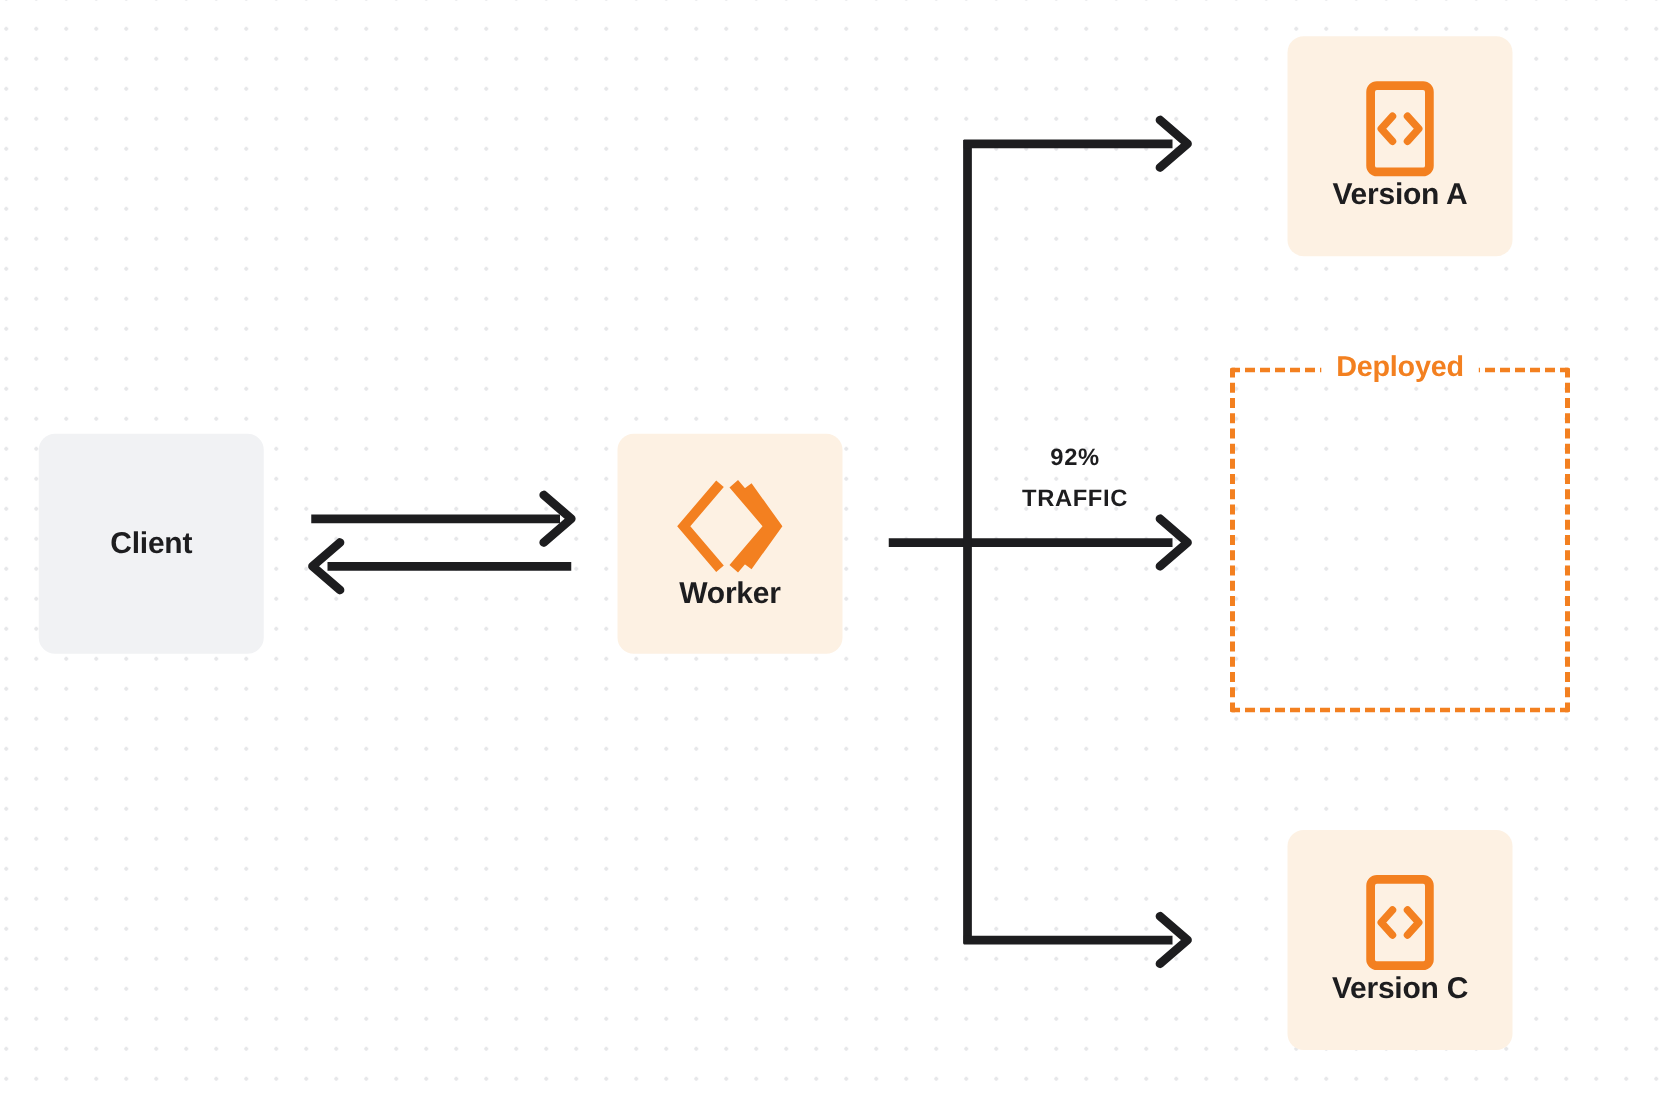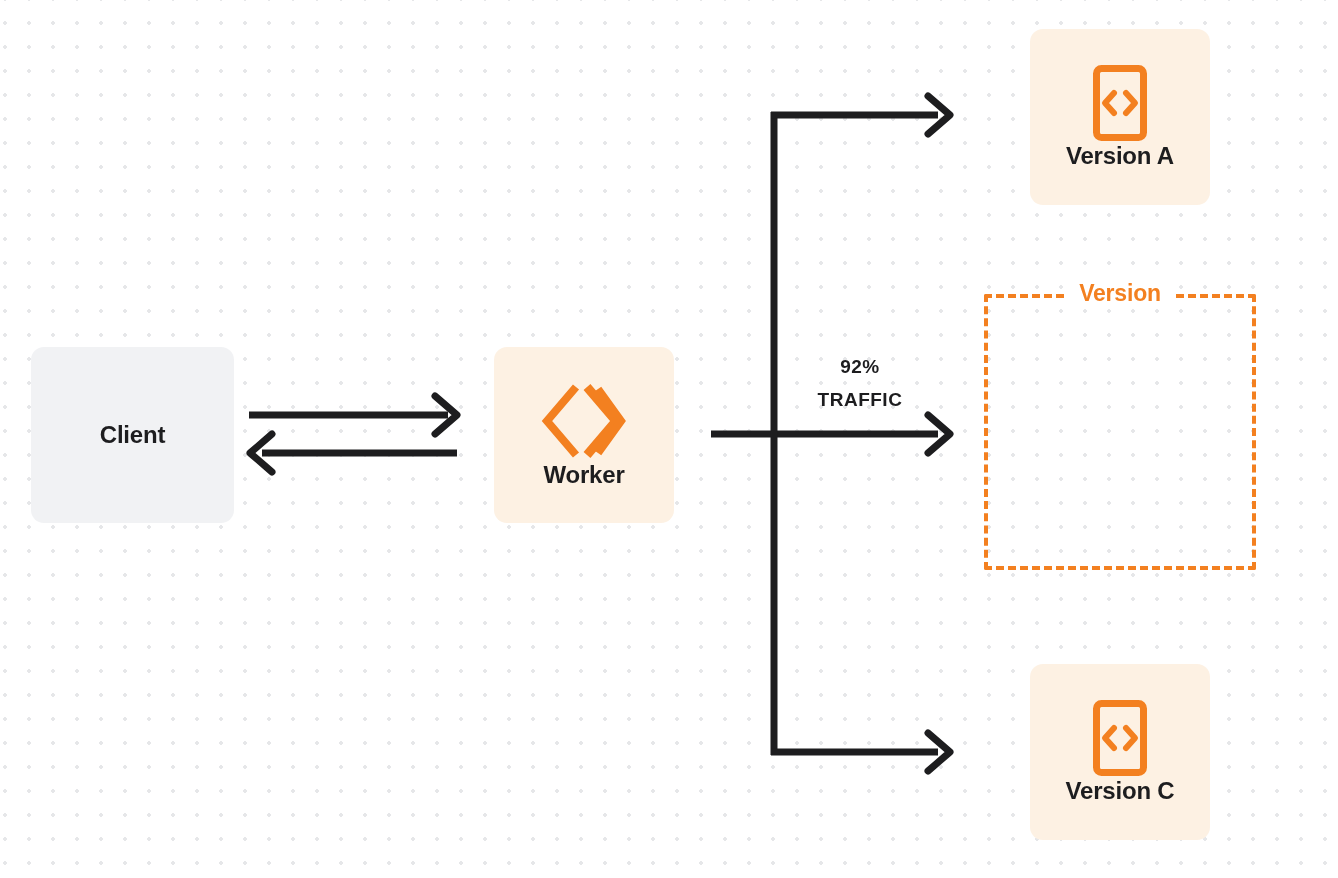--- a/index.html
+++ b/index.html
@@ -41,21 +41,21 @@
     font-weight: bold;
     color: #1d1d1f;
     letter-spacing: -0.2px;
     white-space: nowrap;
   }
 
   
   #client-node {
     left: 31px;
     top: 347px;
-    width: 203px;
+    width: 180px;
     height: 176px;
     background: #f1f2f4;
   }
   #client-node .node-label {
     font-size: 24px;
   }
 
   
   #worker-node {
     left: 494px;
@@ -204,21 +204,21 @@
 
         <polyline points="46,6 75,40 46,74" fill="none" stroke="#f38020" stroke-width="9" stroke-linecap="butt" stroke-linejoin="miter"></polyline>
 
         <polyline points="57,8 80,40 57,72" fill="none" stroke="#f38020" stroke-width="8" stroke-linecap="butt" stroke-linejoin="miter"></polyline>
       </svg>
     </span>
     <span class="node-label">Worker</span>
   </div>
 
   <div id="deployed-group">
-    <span id="deployed-label">Version</span>
+    <span id="deployed-label">Deployed</span>
   </div>
 
   <div class="node version-node" id="version-a-node">
     <span>
       <svg class="code-icon" viewBox="0 0 56 78" aria-hidden="true">
         <rect x="4.5" y="4.5" width="47" height="69" rx="5" ry="5" fill="none" stroke="#f38020" stroke-width="7"></rect>
         <polyline points="22,29 13,39 22,49" fill="none" stroke="#f38020" stroke-width="6" stroke-linecap="round" stroke-linejoin="round"></polyline>
         <polyline points="34,29 43,39 34,49" fill="none" stroke="#f38020" stroke-width="6" stroke-linecap="round" stroke-linejoin="round"></polyline>
       </svg>
     </span>

